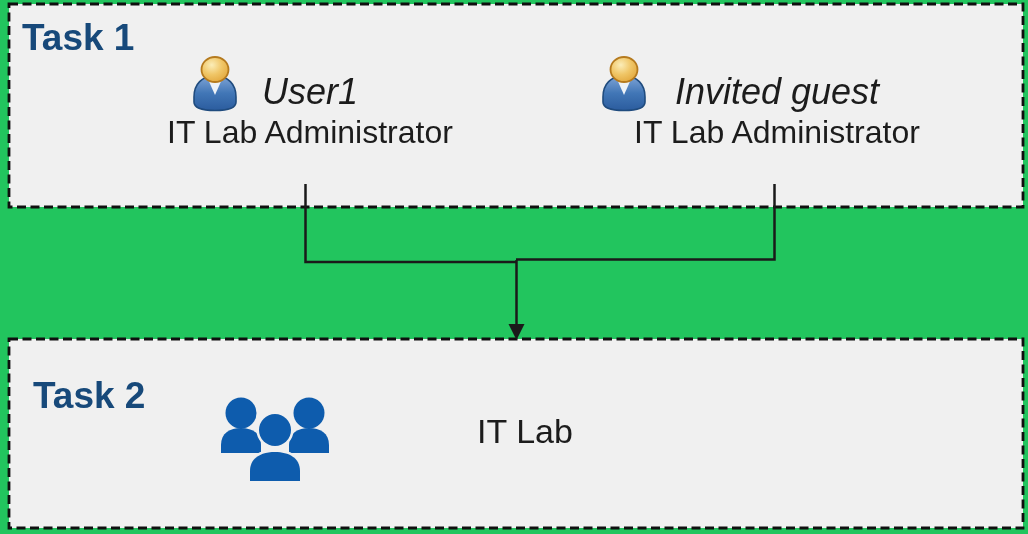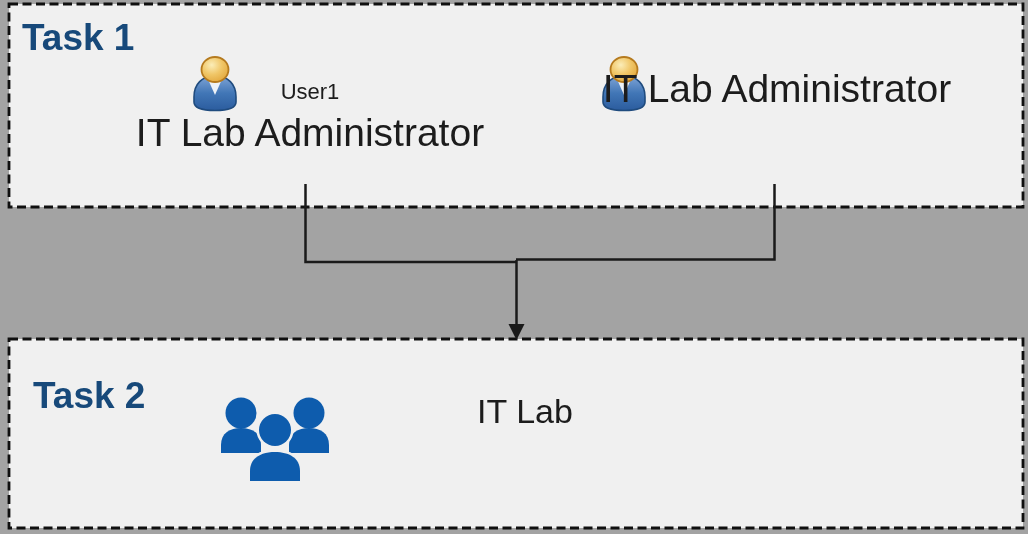--- a/index.html
+++ b/index.html
@@ -5,21 +5,21 @@
   html, body {
     margin: 0;
     padding: 0;
     background: #ffffff;
     font-family: "Liberation Sans", "DejaVu Sans", sans-serif;
   }
   .canvas {
     position: relative;
     width: 1028px;
     height: 534px;
-    background: #a3a3a3;
+    background: #22c55e;
     overflow: hidden;
   }
   .overlay {
     position: absolute;
     left: 0; top: 0;
     width: 1028px;
     height: 534px;
   }
   .abs { position: absolute; }
   .task-label {
@@ -28,35 +28,37 @@
     color: #17497A;
     letter-spacing: 0px;
     line-height: 1.05;
   }
   .caption {
     width: 400px;
     text-align: center;
     color: #1c1c1c;
   }
   .caption .name {
-    font-size: 22px;
+    font-size: 36px;
     line-height: 44px;
     white-space: nowrap;
+    font-style: italic;
   }
   .caption .role {
-    font-size: 39px;
+    font-size: 32px;
     line-height: 37px;
     white-space: nowrap;
   }
   .caption2 {
     width: 400px;
     text-align: center;
     color: #1c1c1c;
     font-size: 34px;
     line-height: 41px;
+    margin-top: 20px;
   }
   .icon-svg { display: block; }
 </style>
 </head>
 <body>
 
 <div class="canvas">
 
   <svg width="0" height="0" style="position:absolute" aria-hidden="true">
     <defs>
@@ -97,20 +99,21 @@
     <div class="role">IT Lab Administrator</div>
   </div>
 
   <svg class="abs icon-svg" style="left:595px; top:56px;" width="58" height="58" viewBox="0 0 58 58">
     <path d="M29 20 C42 20 50 28 50 41 L50 46 C50 52 41 54.5 29 54.5 C17 54.5 8 52 8 46 L8 41 C8 28 16 20 29 20 Z" fill="url(#bodyGrad)" stroke="#1F4B7E" stroke-width="1.6"></path>
     <polygon points="21,21 29,39 37,21" fill="#EDF2F8"></polygon>
     <ellipse cx="29" cy="13.5" rx="13.5" ry="12.5" fill="url(#headGrad)" stroke="#B57A1E" stroke-width="1.8"></ellipse>
   </svg>
 
   <div class="abs caption" style="left:577px; top:70px;">
+    <div class="name">Invited guest</div>
     <div class="role">IT Lab Administrator</div>
   </div>
 
   <div class="abs task-label" style="left:33px; top:377px;">Task 2</div>
 
   <svg class="abs icon-svg" style="left:213px; top:392px;" width="124" height="92" viewBox="0 0 124 92">
     <g fill="#0E5CAD">
       <circle cx="28" cy="21" r="15.5"></circle>
       <path d="M8 61 L8 53 C8 41 17 36 28 36 C39 36 48 41 48 53 L48 61 Z"></path>
       <circle cx="96" cy="21" r="15.5"></circle>

